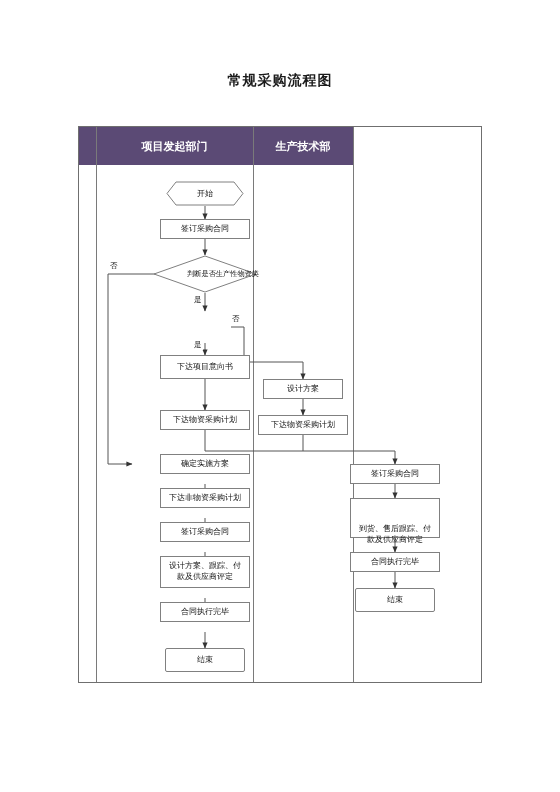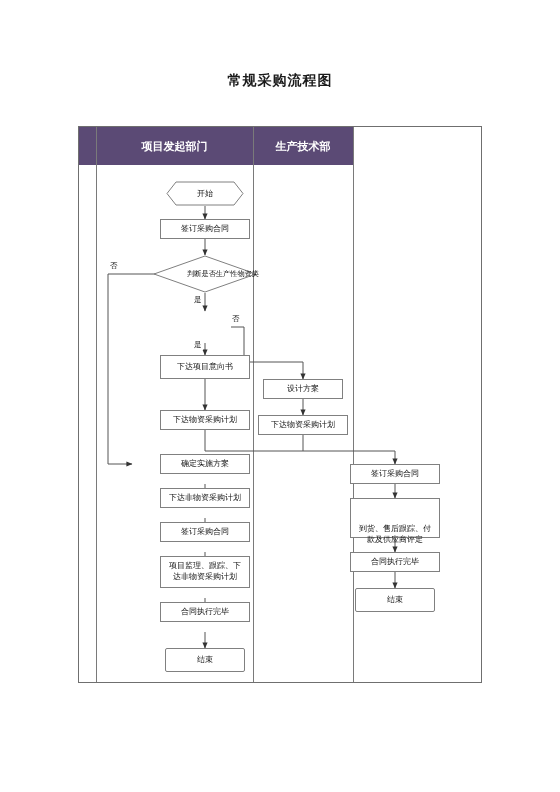--- a/index.html
+++ b/index.html
@@ -176,21 +176,21 @@
 
   <div class="node rect" style="left:81px;top:361px;width:90px;height:20px;">
     <span>下达非物资采购计划</span>
   </div>
 
   <div class="node rect" style="left:81px;top:395px;width:90px;height:20px;">
     <span>签订采购合同</span>
   </div>
 
   <div class="node rect" style="left:81px;top:429px;width:90px;height:32px;">
-    <span style="padding:0 6px;">项目监理、跟踪、下达非物资采购计划</span>
+    <span style="padding:0 6px;">设计方案、跟踪、付款及供应商评定</span>
   </div>
 
   <div class="node rect" style="left:81px;top:475px;width:90px;height:20px;">
     <span>合同执行完毕</span>
   </div>
 
   <div class="node terminator" style="left:86px;top:521px;width:80px;height:24px;">
     <span>结束</span>
   </div>
 

